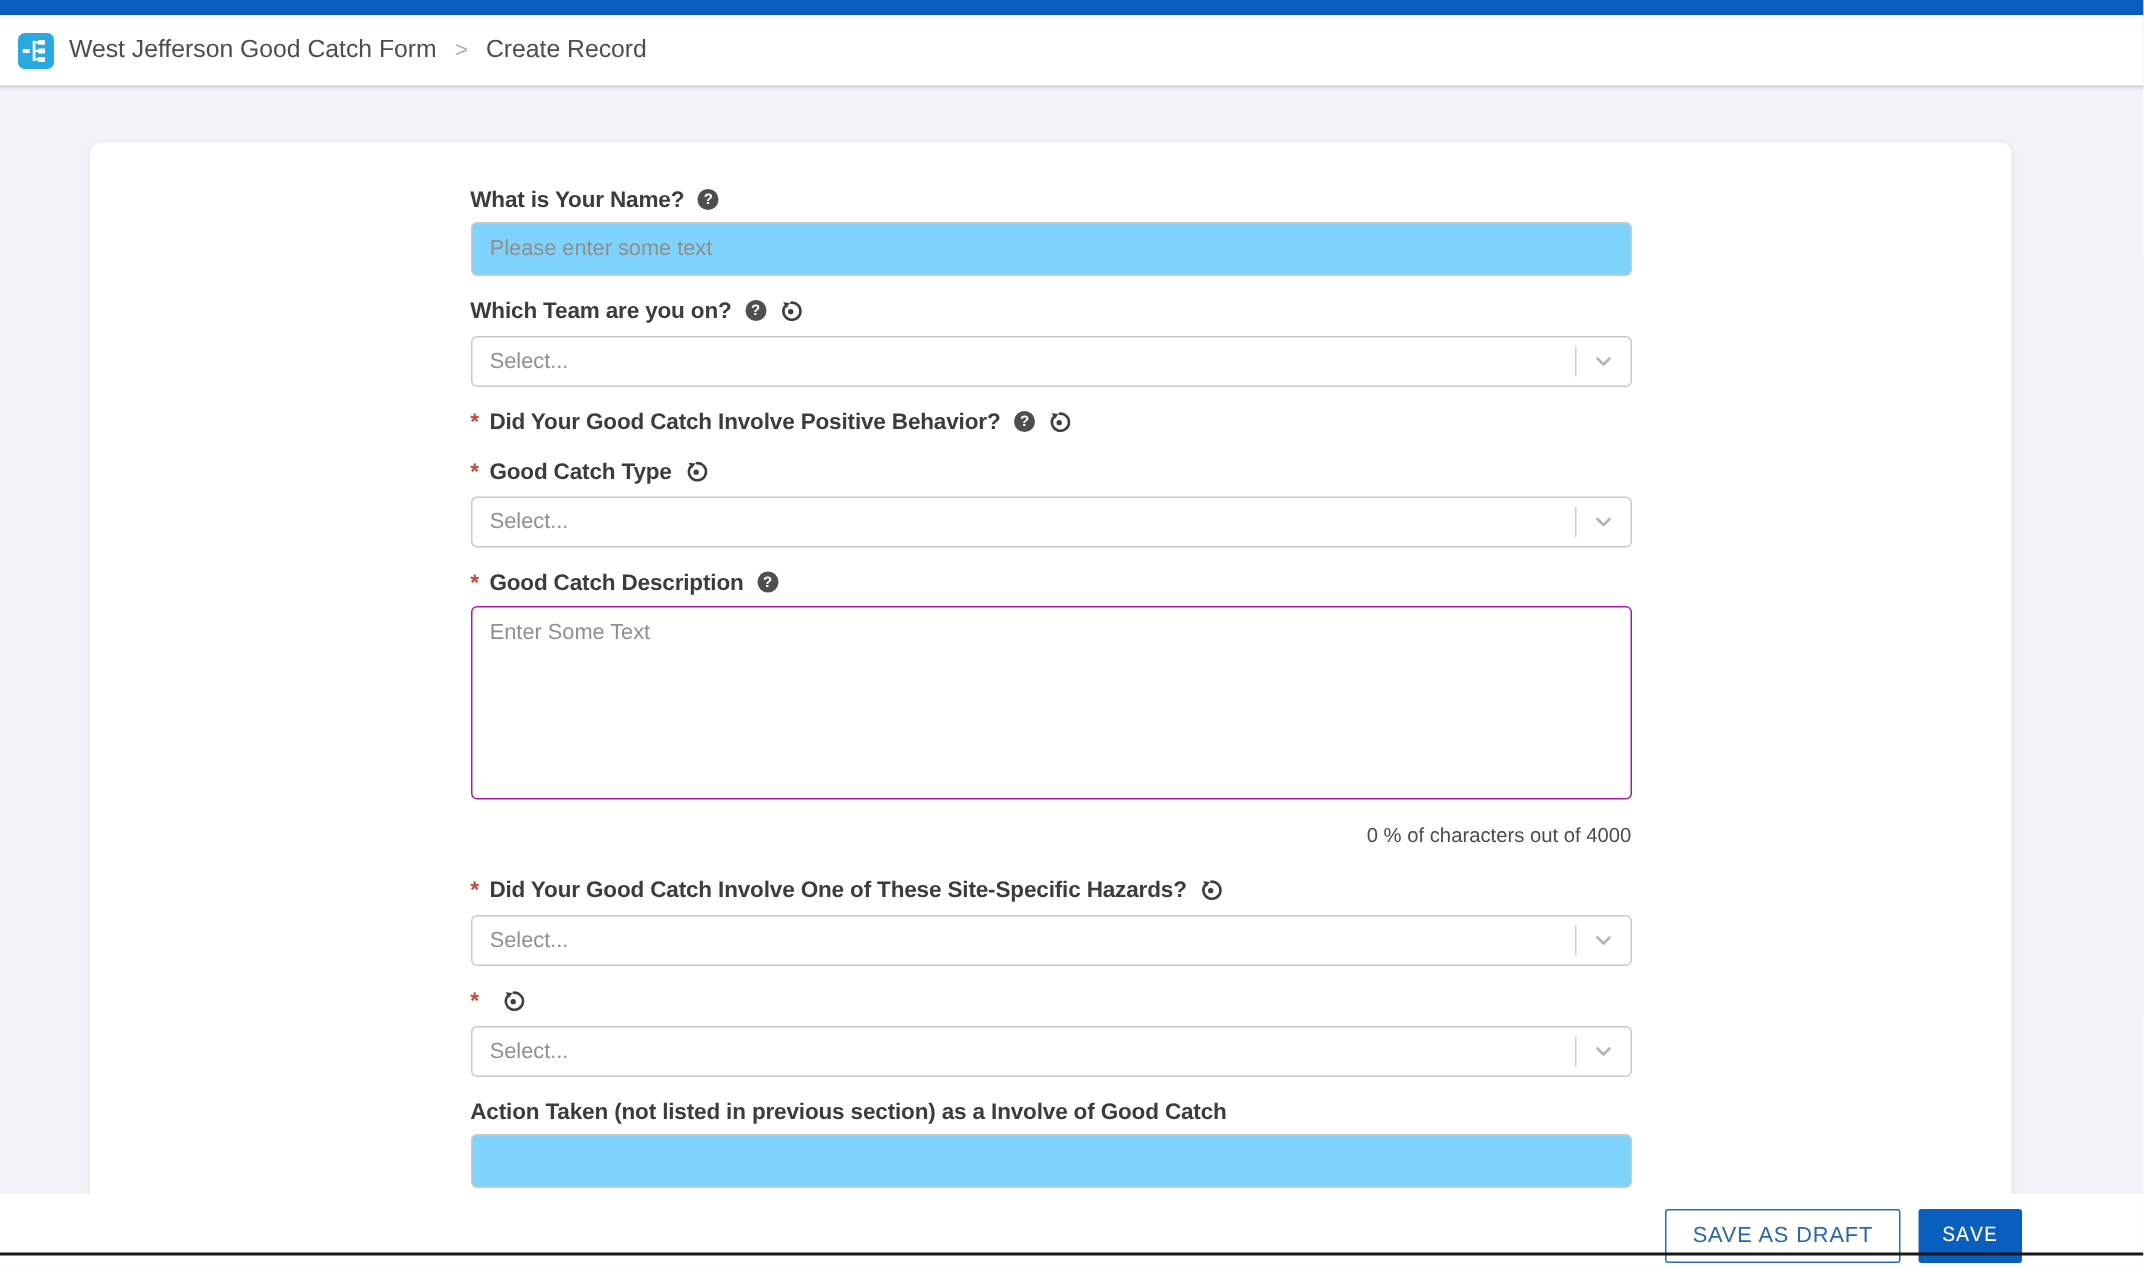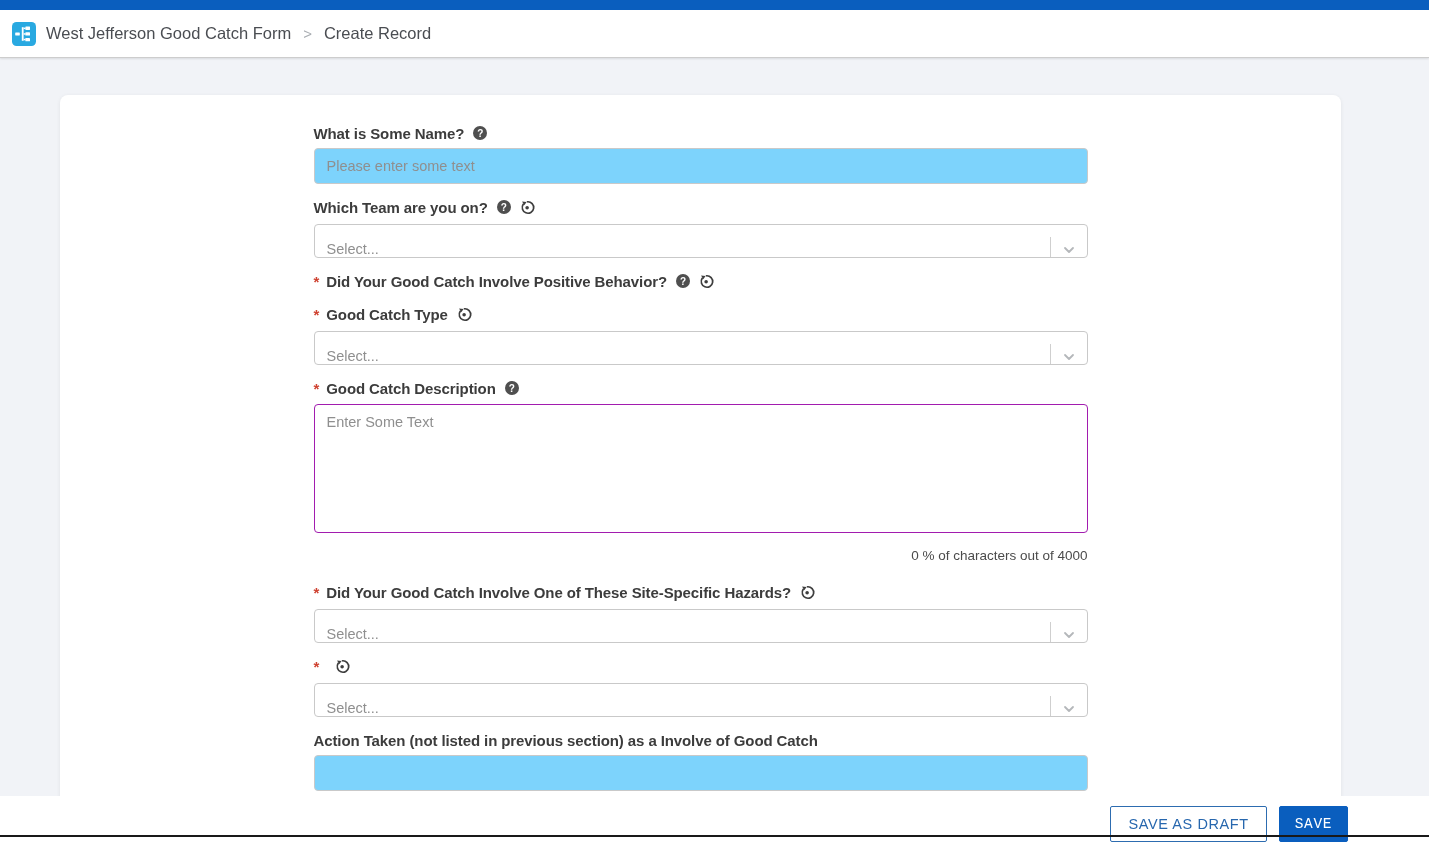--- a/index.html
+++ b/index.html
@@ -42,21 +42,21 @@
 
   .text-input {
     width:100%; height:36px; border:1px solid #c9c9c9; border-radius:4px;
     padding:0 12px; font-size:14.5px; color:#333; font-family:"Liberation Sans",sans-serif;
     outline:none; background:#7dd3fc;
   }
   .text-input::placeholder { color:#8f8f8f; }
 
   .select-box {
     width:100%; height:34px; border:1px solid #c9c9c9; border-radius:4px;
-    display:flex; align-items:flex-end; background:#fff; cursor:pointer;
+    display:flex; align-items:center; background:#fff; cursor:pointer;
   }
   .select-value { flex:1; padding:0 12px; font-size:14.5px; color:#8f8f8f; }
   .select-divider { width:1px; height:20px; background:#cfcfcf; }
   .select-caret { width:36px; display:flex; align-items:center; justify-content:center; }
 
   .radio-row { display:flex; }
   .radio-item { display:flex; align-items:center; width:259px; cursor:pointer; }
   .radio-circle { width:14px; height:14px; border:1px solid #8b8b8b; border-radius:50%; background:#fff; }
   .radio-label { font-size:14.5px; color:#4a4a4a; margin-left:11px; }
 
@@ -119,21 +119,21 @@
   <span class="crumb">West Jefferson Good Catch Form</span>
   <span class="crumb-sep">&gt;</span>
   <span class="crumb">Create Record</span>
 </div>
 
 <div class="card">
   <div class="form">
 
     
     <div class="label-row mb7">
-      <span class="lbl-text">What is Some Name?</span>
+      <span class="lbl-text">What is Your Name?</span>
       <span class="help-icon">?</span>
     </div>
     <input class="text-input mb15" type="text" placeholder="Please enter some text" style="">
 
     
     <div class="label-row mb9">
       <span class="lbl-text">Which Team are you on?</span>
       <span class="help-icon">?</span>
       <span class="reset-icon">
         <svg width="15" height="15" viewBox="0 0 16 16">

